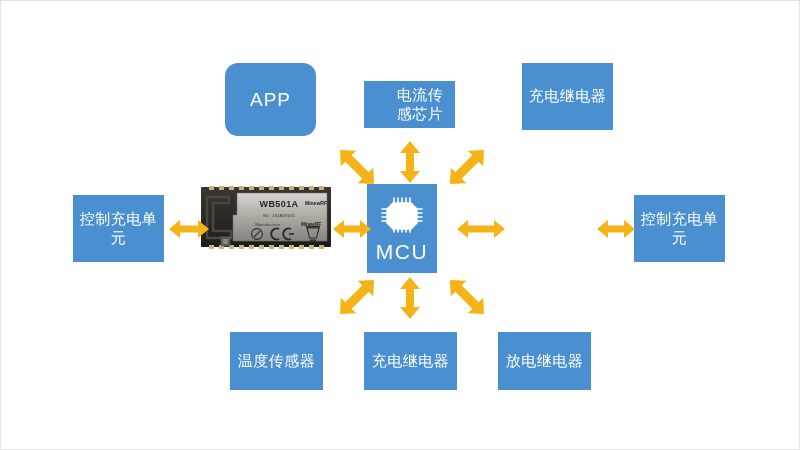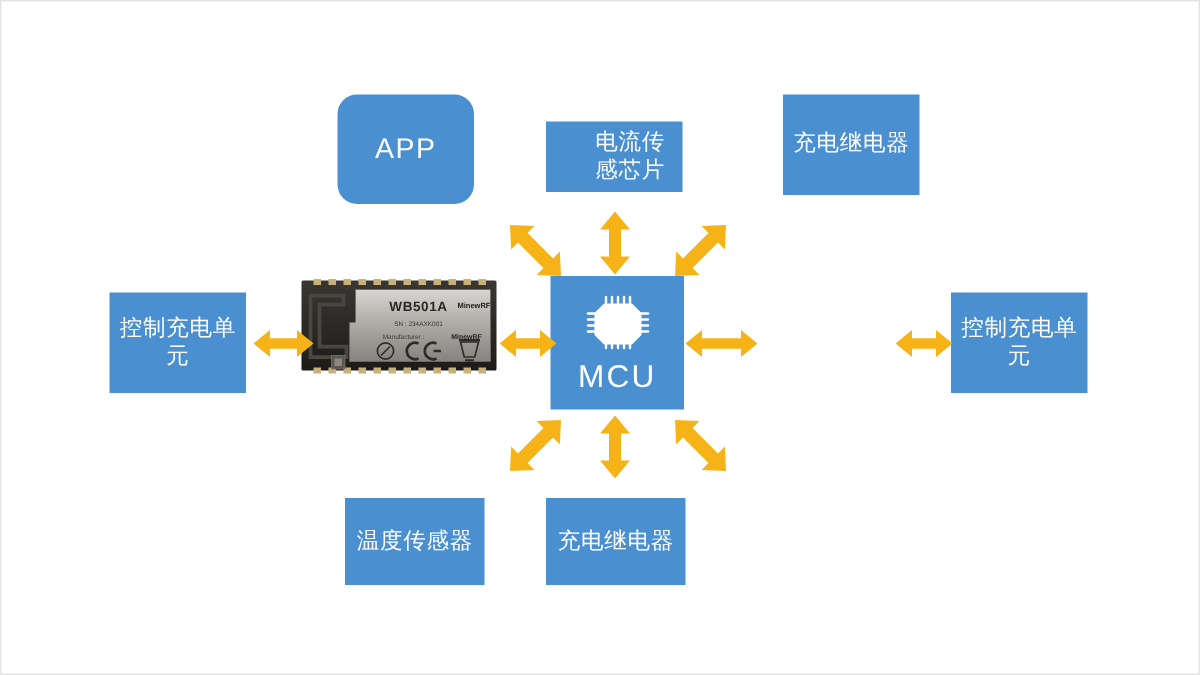--- a/index.html
+++ b/index.html
@@ -163,21 +163,21 @@
 
       <path d="M108 47 L120 47 L117.5 57 L110.5 57 Z" fill="none" stroke="#2e2b28" stroke-width="1.1"></path>
       <rect x="107" y="45" width="14" height="1.6" fill="#2e2b28"></rect>
       <rect x="111" y="58.5" width="6" height="1.4" fill="#2e2b28"></rect>
 
       <rect x="22" y="56" width="9" height="9" fill="#5c5751" stroke="#7a756e" stroke-width="0.5"></rect>
       <rect x="24" y="58" width="5" height="5" fill="#8d877f"></rect>
     </svg>
   </div>
 
-  <div class="block" id="mcu-block" style="left:366px; top:183px; width:89px; height:89px;">
+  <div class="block" id="mcu-block" style="left:366px; top:183px; width:70px; height:89px;">
     <span class="chip-icon">
       <svg viewBox="0 0 46 42" xmlns="http://www.w3.org/2000/svg" width="46" height="42">
         <g stroke="#ffffff" stroke-width="1.6" stroke-linecap="round">
 
           <line x1="15" y1="3" x2="15" y2="9"></line>
             <line x1="19" y1="3" x2="19" y2="9"></line>
           <line x1="23" y1="3" x2="23" y2="9"></line>
             <line x1="27" y1="3" x2="27" y2="9"></line>
           <line x1="31" y1="3" x2="31" y2="9"></line>
 
@@ -210,20 +210,23 @@
   </div>
 
   <div class="block" id="block-temp-sensor" style="left:229px; top:331px; width:93px; height:58px;">
     <span class="label">温度传感器</span>
   </div>
 
   <div class="block" id="block-digital-isolator" style="left:363px; top:331px; width:93px; height:58px;">
     <span class="label">充电继电器</span>
   </div>
 
+  <div class="block" id="block-discharge-relay" style="left:497px; top:331px; width:93px; height:58px;">
+    <span class="label">放电继电器</span>
+  </div>
 
   <div class="arrow" style="left:326px; top:142px; width:60px; height:48px;">
     <svg width="60" height="48" viewBox="0 0 60 48" xmlns="http://www.w3.org/2000/svg">
       <g fill="#f5b317" transform="rotate(45 30 24)">
         <polygon points="6,24 18,13 18,19.5 42,19.5 42,13 54,24 42,35 42,28.5 18,28.5 18,35"></polygon>
       </g>
     </svg>
   </div>
 
   <div class="arrow" style="left:396px; top:138px; width:26px; height:46px;">

